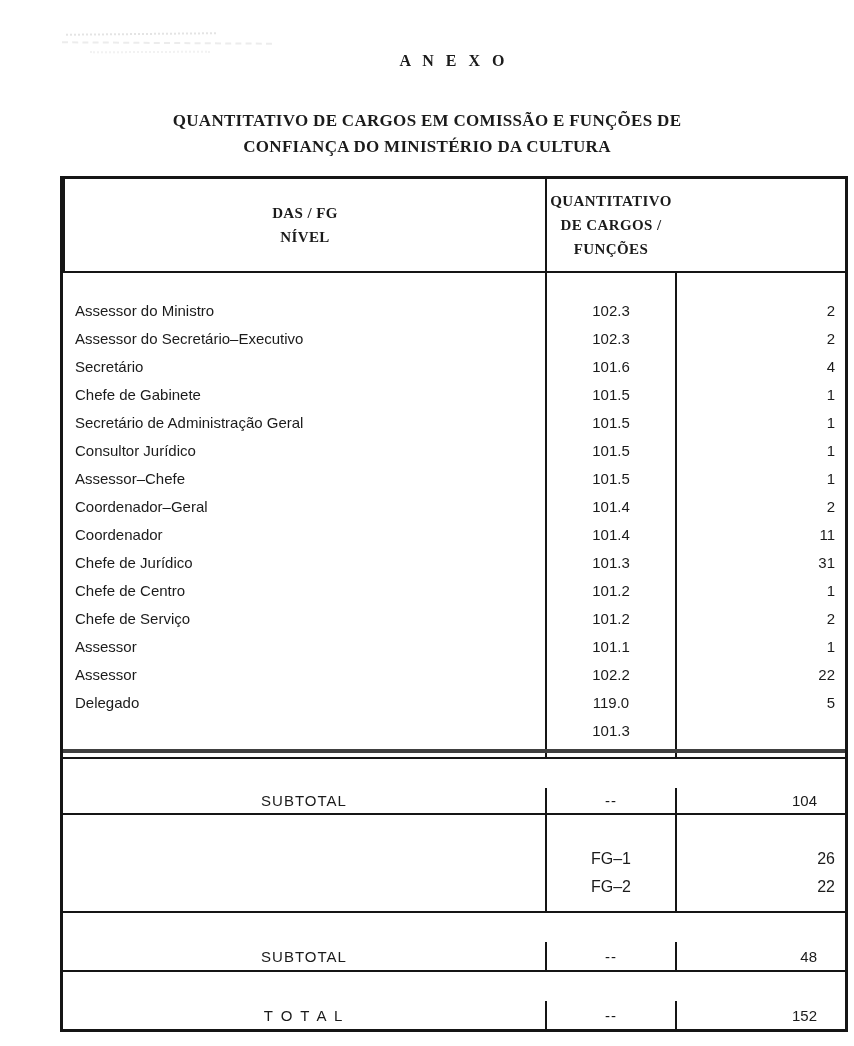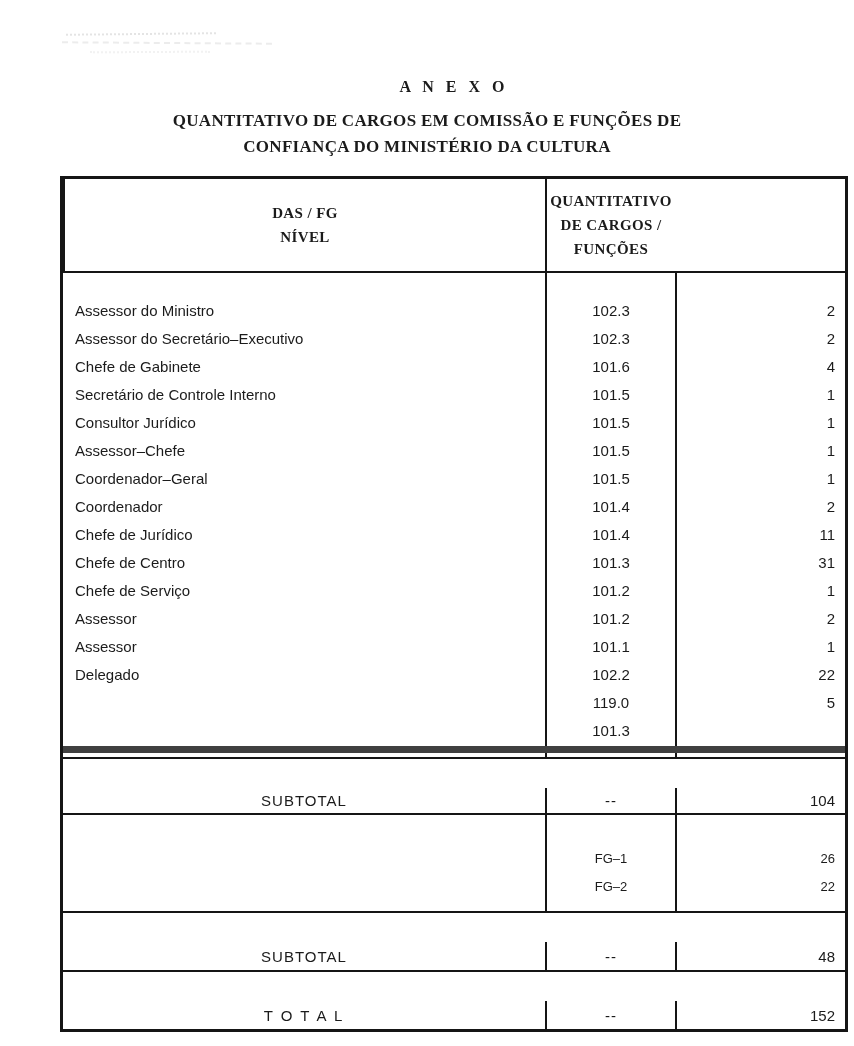--- a/index.html
+++ b/index.html
@@ -12,21 +12,21 @@
     overflow:hidden;
   }
   
   .smudge{position:absolute;left:62px;top:26px;width:230px;height:30px;opacity:.22;}
   .smudge .ln{height:3px;margin:4px 0;border-bottom:2px dotted #8a8a8a;}
   .smudge .ln:nth-child(1){width:150px;margin-left:4px;transform:rotate(-.6deg);}
   .smudge .ln:nth-child(2){width:210px;transform:rotate(.4deg);border-bottom-style:dashed;opacity:.7;}
   .smudge .ln:nth-child(3){width:120px;margin-left:28px;transform:rotate(-.3deg);opacity:.5;}
 
   .anexo{
-    position:absolute;left:60px;top:78px;width:788px;
+    position:absolute;left:60px;top:52px;width:788px;
     text-align:center;
     font-family:"Liberation Serif", serif;
     font-weight:bold;font-size:16px;letter-spacing:4px;
   }
   .doc-subtitle{
     position:absolute;left:0;top:108px;width:854px;
     text-align:center;
     font-family:"Liberation Serif", serif;
     font-weight:bold;font-size:17px;
     line-height:26px;letter-spacing:.3px;
@@ -44,39 +44,39 @@
     grid-template-columns:482px 130px 170px;
     box-sizing:border-box;
   }
   .sec > div{box-sizing:border-box;}
   .c2,.c3{border-left:2px solid #151515;}
 
   .sec-header{height:94px;border-bottom:2px solid #151515;
     font-family:"Liberation Serif", serif;font-weight:bold;font-size:15px;letter-spacing:.4px;}
   .sec-header .cell{display:flex;flex-direction:column;justify-content:center;align-items:center;line-height:24px;text-align:center;}
 
-  .sec-body{height:480px;border-bottom:7px solid #404040;font-size:15px;}
+  .sec-body{height:480px;border-bottom:4px solid #404040;font-size:15px;}
   .col-flow{display:flex;flex-direction:column;padding-top:24px;}
   .row-line{height:28px;line-height:28px;white-space:nowrap;}
   .col-denom .row-line{padding-left:12px;text-align:left;}
   .col-nivel .row-line{text-align:center;}
   .col-quant .row-line{text-align:right;padding-right:10px;}
 
   .spacer{height:4px;}
 
   .sec-sub1{height:58px;border-top:2px solid #151515;border-bottom:2px solid #151515;}
-  .sec-fg{height:98px;border-bottom:2px solid #151515;font-size:13px;}
+  .sec-fg{height:98px;border-bottom:2px solid #151515;font-size:16px;}
   .sec-fg .col-flow{padding-top:30px;}
   .sec-sub2{height:59px;border-bottom:2px solid #151515;}
   .sec-total{height:57px;}
 
   .sum-cell{display:flex;align-items:center;font-size:15px;margin-top:29px;}
   .sum-label{justify-content:center;letter-spacing:1px;}
   .sum-nivel{justify-content:center;letter-spacing:1px;}
-  .sum-quant{justify-content:flex-end;padding-right:10px;}
+  .sum-quant{justify-content:flex-end;padding-right:28px;}
   .total-label{letter-spacing:2px;}
 </style>
 </head>
 <body>
 
 <div class="smudge">
   <div class="ln"></div>
     <div class="ln"></div>
     <div class="ln"></div>
 </div>
@@ -98,22 +98,23 @@
       <div>QUANTITATIVO</div>
       <div>DE CARGOS /</div>
       <div>FUNÇÕES</div>
     </div>
   </div>
 
   <div class="sec sec-body">
     <div class="c1 col-flow col-denom">
       <div class="row-line">Assessor do Ministro</div>
       <div class="row-line">Assessor do Secretário–Executivo</div>
+      <div class="row-line">Secretário</div>
       <div class="row-line">Chefe de Gabinete</div>
-      <div class="row-line">Secretário de Controle Interno</div>
+      <div class="row-line">Secretário de Administração Geral</div>
       <div class="row-line">Consultor Jurídico</div>
       <div class="row-line">Assessor–Chefe</div>
       <div class="row-line">Coordenador–Geral</div>
       <div class="row-line">Coordenador</div>
       <div class="row-line">Chefe de Jurídico</div>
       <div class="row-line">Chefe de Centro</div>
       <div class="row-line">Chefe de Serviço</div>
       <div class="row-line">Assessor</div>
       <div class="row-line">Assessor</div>
       <div class="row-line">Delegado</div>

